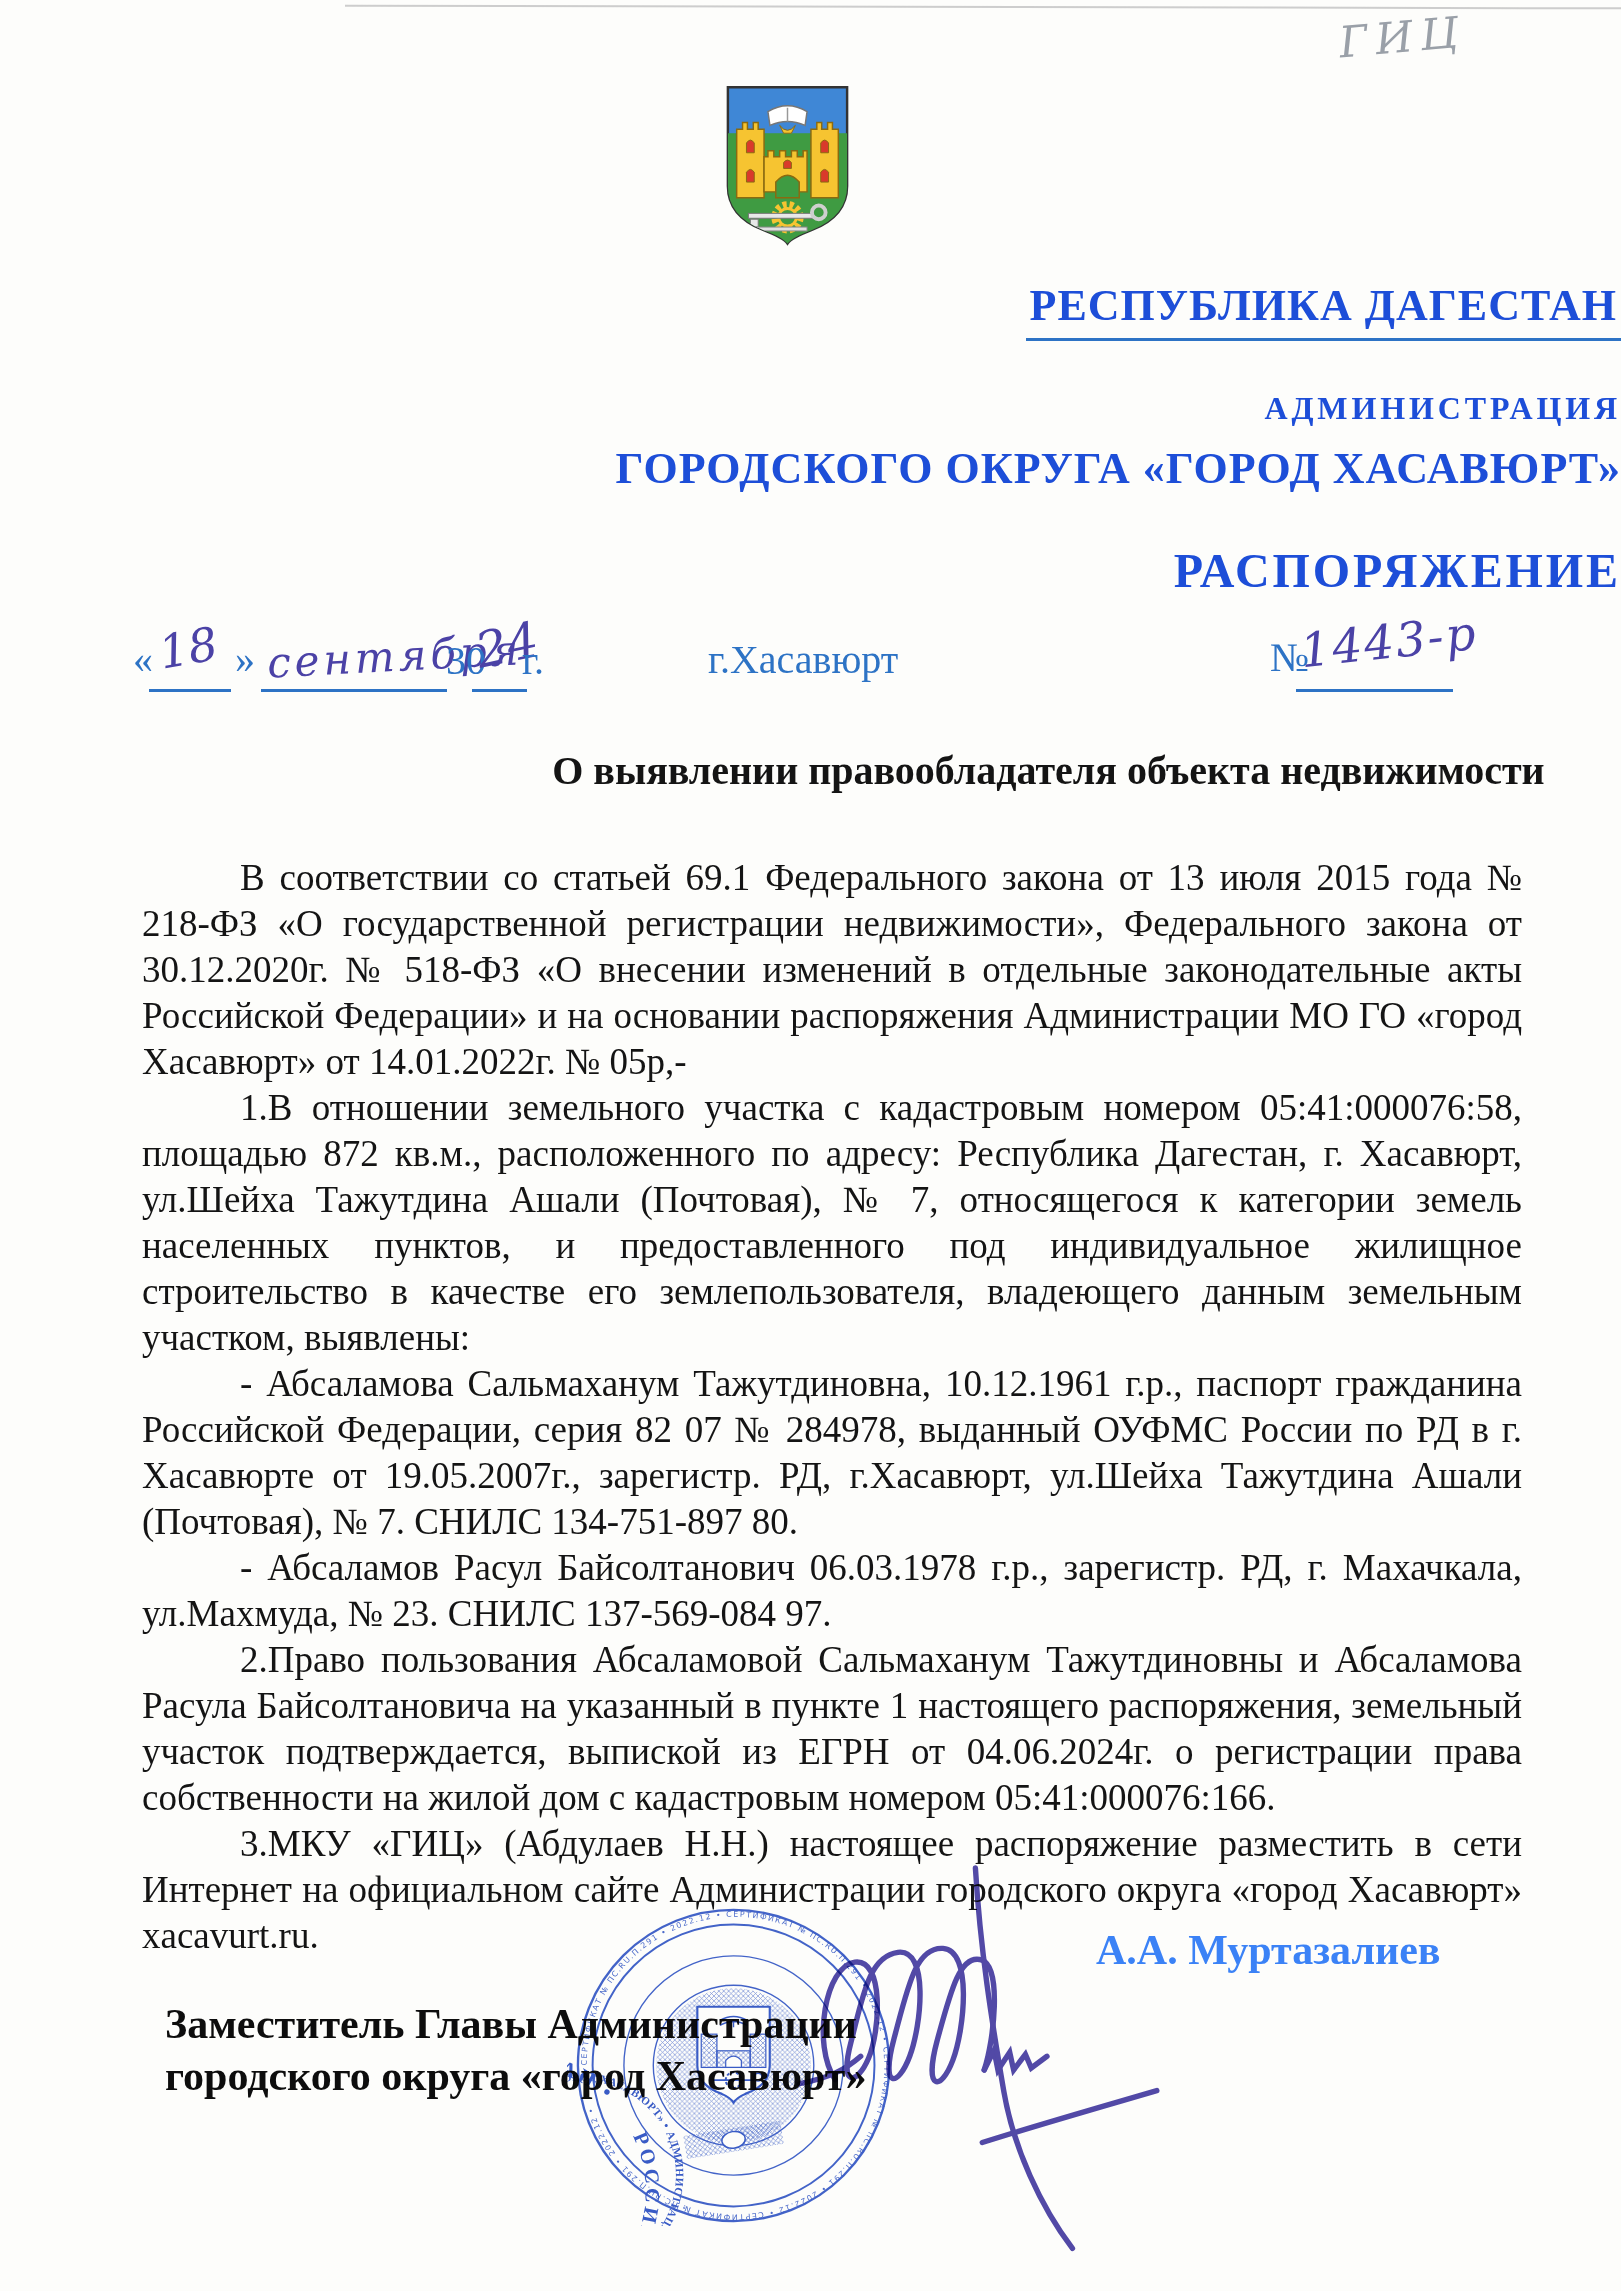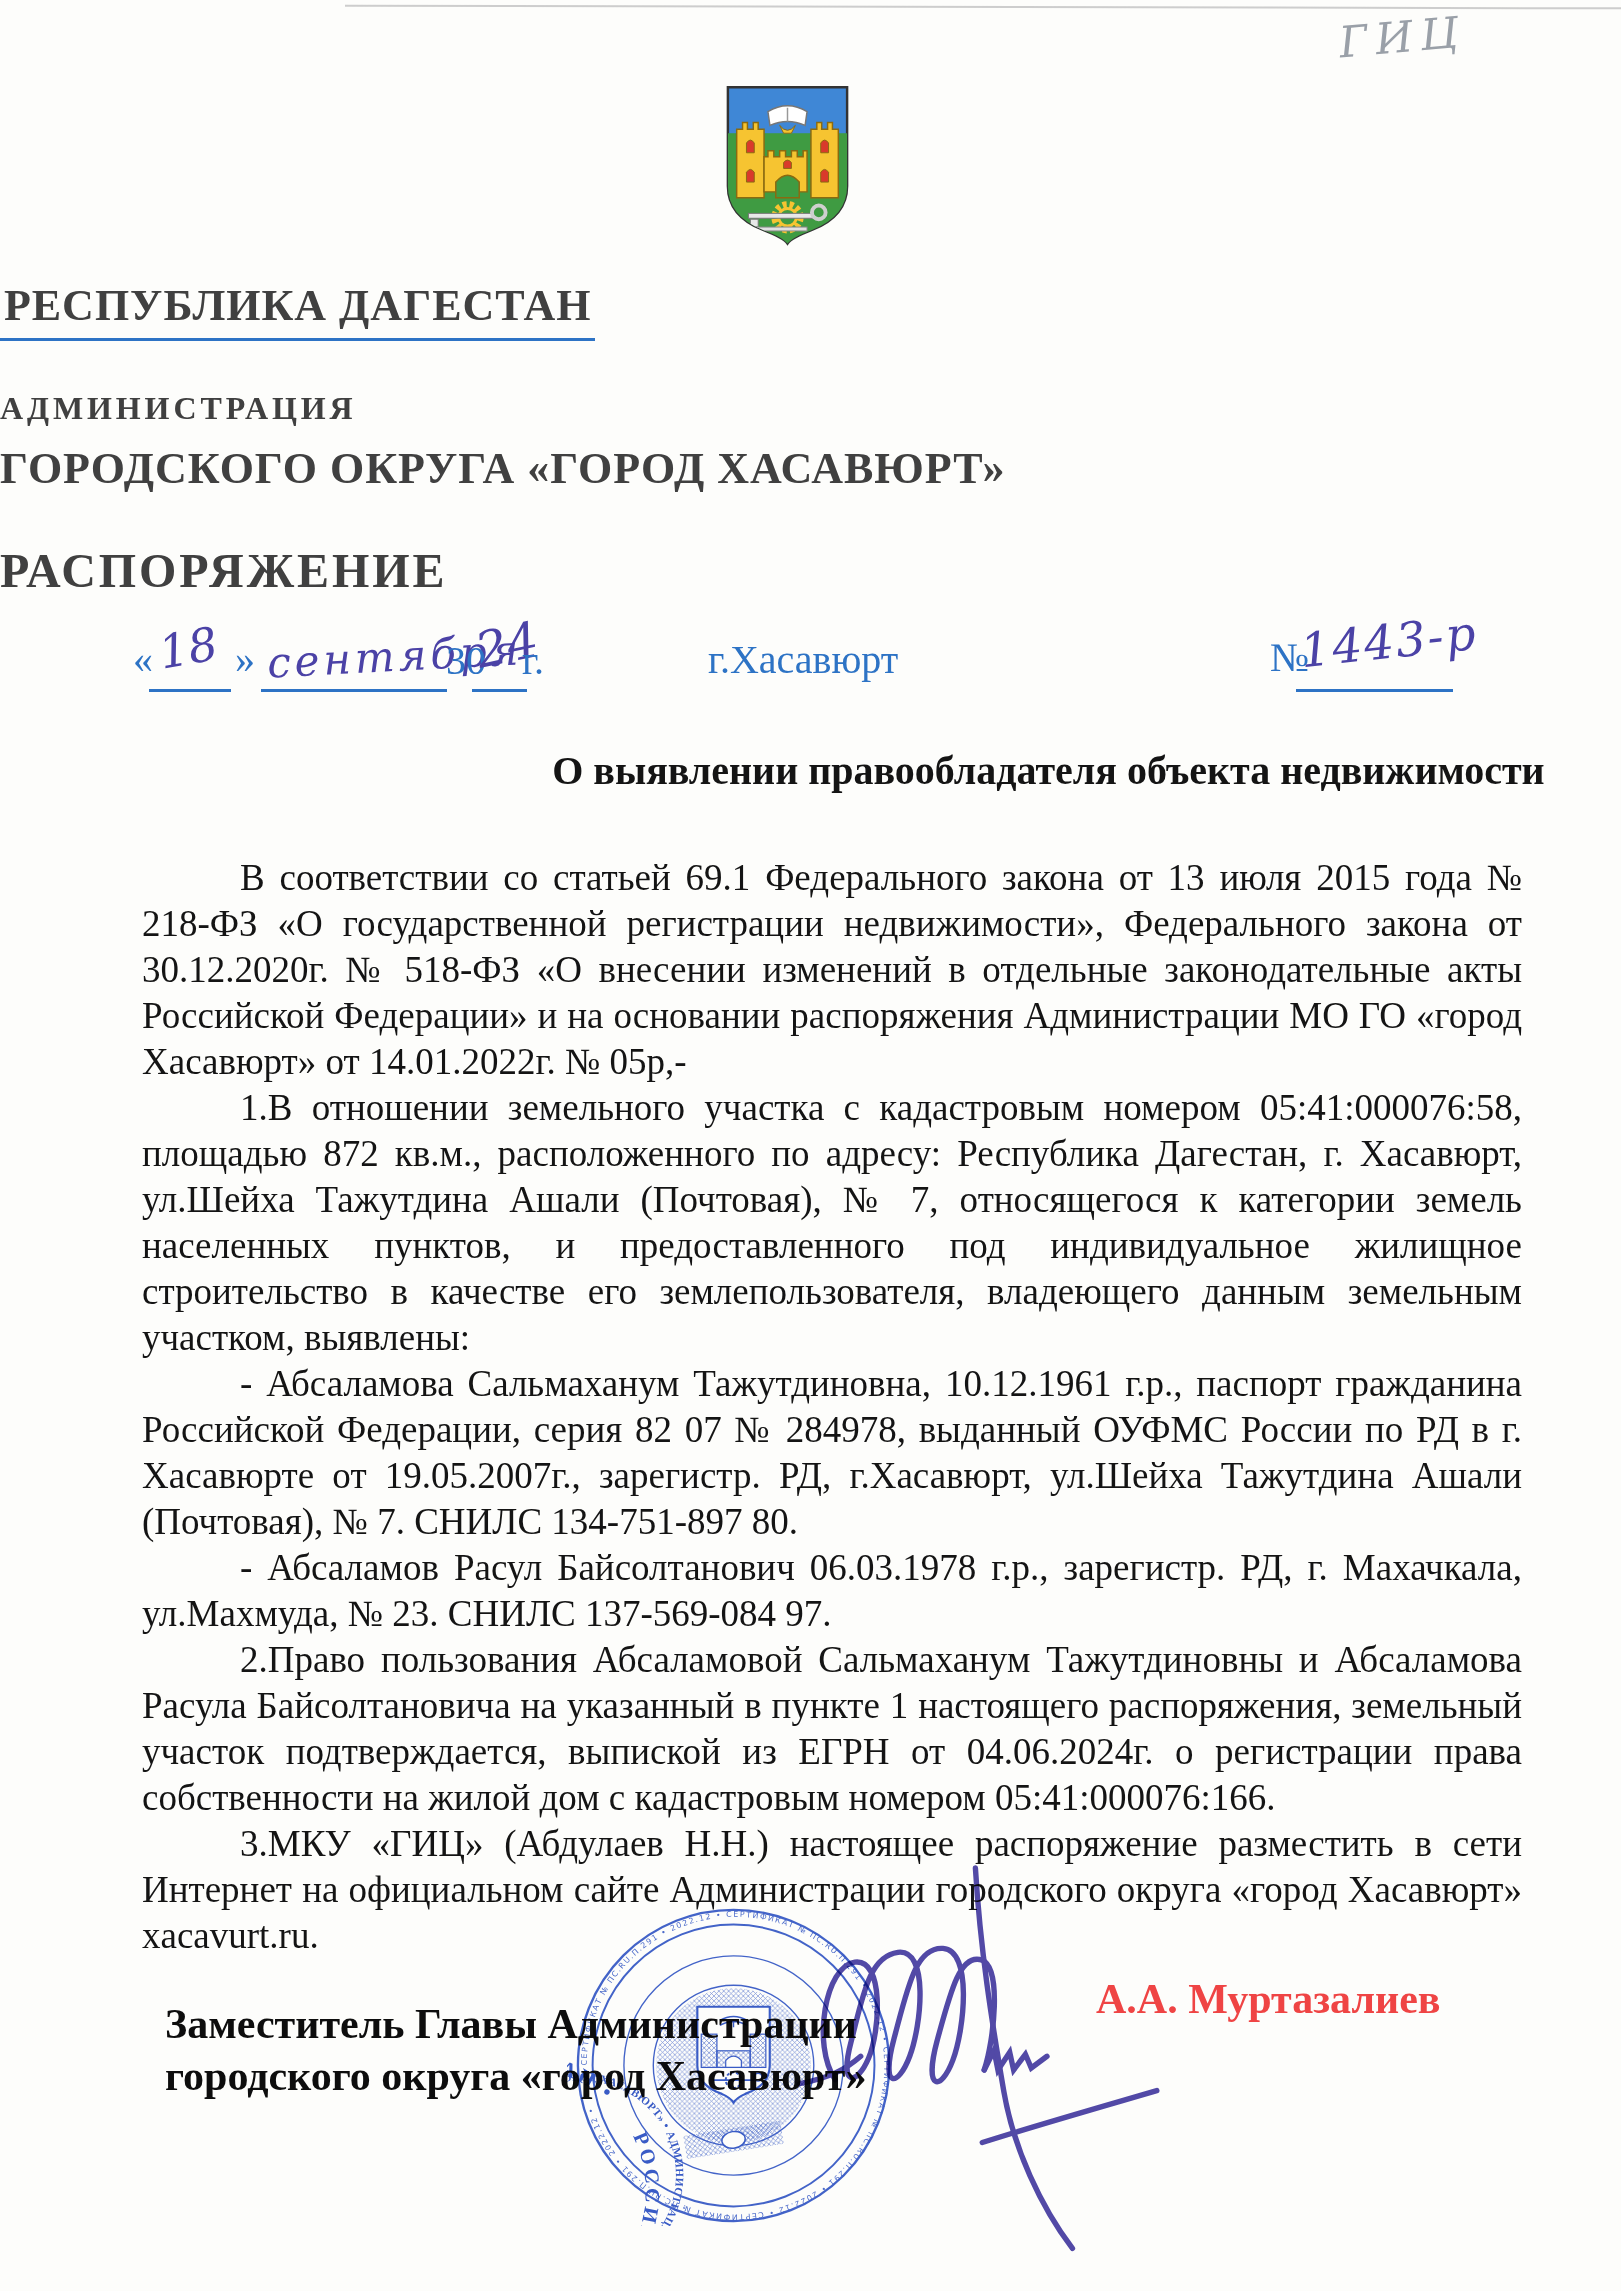--- a/index.html
+++ b/index.html
@@ -4,42 +4,42 @@
 <style>
   html,body{margin:0;padding:0;background:#888;}
   .page{position:relative;width:1621px;height:2292px;margin:0 auto;background:#fdfdfb;
         font-family:"Liberation Serif", serif;color:#141414;overflow:hidden;}
   .abs{position:absolute;}
   
   .scanline{position:absolute;left:345px;top:5.9px;width:1276px;height:2px;background:#b3b3b3;opacity:.65;transform:rotate(.12deg);}
   .pencil{position:absolute;left:1339px;top:11.8px;font-family:"DejaVu Serif",serif;font-style:italic;
           font-size:43px;color:#9aa0a8;transform:rotate(-5deg);letter-spacing:7.8px;}
   
-  .bluehead{color:#404040;text-align:left;width:100%;font-weight:bold;}
+  .bluehead{color:#1d4ed8;text-align:right;width:100%;font-weight:bold;}
   .republic{top:280px;font-size:44px;letter-spacing:1px;}
   .republic .ul{border-bottom:3.9px solid #2d73c5;padding:0 3.9px 7.8px 3.9px;}
   .org1{top:390px;font-size:32px;letter-spacing:3.9px;}
   .org2{top:443px;font-size:44px;letter-spacing:1px;}
   .doctype{top:535px;font-size:48px;letter-spacing:2.9px;margin-top:8px;}
   
   .dl{position:absolute;color:#2d73c5;font-size:40px;}
   .uline{position:absolute;height:2.9px;background:#2d73c5;}
   .hand{position:absolute;font-family:"DejaVu Serif",serif;font-style:italic;color:#4b42a6;white-space:nowrap;}
   .hand-day{left:159px;top:621px;font-size:46px;transform:rotate(-10deg);}
   .hand-month{left:267px;top:632px;font-size:42px;transform:rotate(-3deg);letter-spacing:3.9px;}
   .hand-year{left:476px;top:617px;font-size:49px;transform:rotate(-12deg);}
   .hand-num{left:1300px;top:614px;font-size:47px;transform:rotate(-6deg);letter-spacing:2px;}
   
   .doc-title{left:149px;top:747px;width:1374px;text-align:right;font-weight:bold;font-size:40px;transform:translateX(21.6px);}
   .body-text{left:142px;top:855px;width:1380px;font-size:37px;line-height:46px;text-align:justify;}
   .body-text p{margin:0;text-indent:98px;}
   .body-text p.gap{}
   
   .sig-pos{left:165px;top:1998px;font-weight:bold;font-size:42px;line-height:52px;color:#0d0d0d;}
-  .sig-name{left:1096px;top:1975px;font-weight:bold;font-size:42px;color:#ef4444;}
+  .sig-name{left:1096px;top:1926px;font-weight:bold;font-size:42px;color:#3b82f6;}
   .stamp-svg{left:567px;top:1903px;mix-blend-mode:multiply;opacity:.95;}
   .autograph-svg{left:745px;top:1813px;mix-blend-mode:multiply;}
   .coat{left:723px;top:82px;}
 </style>
 </head>
 <body>
 
 <div class="page">
 
   <div class="scanline"></div>

